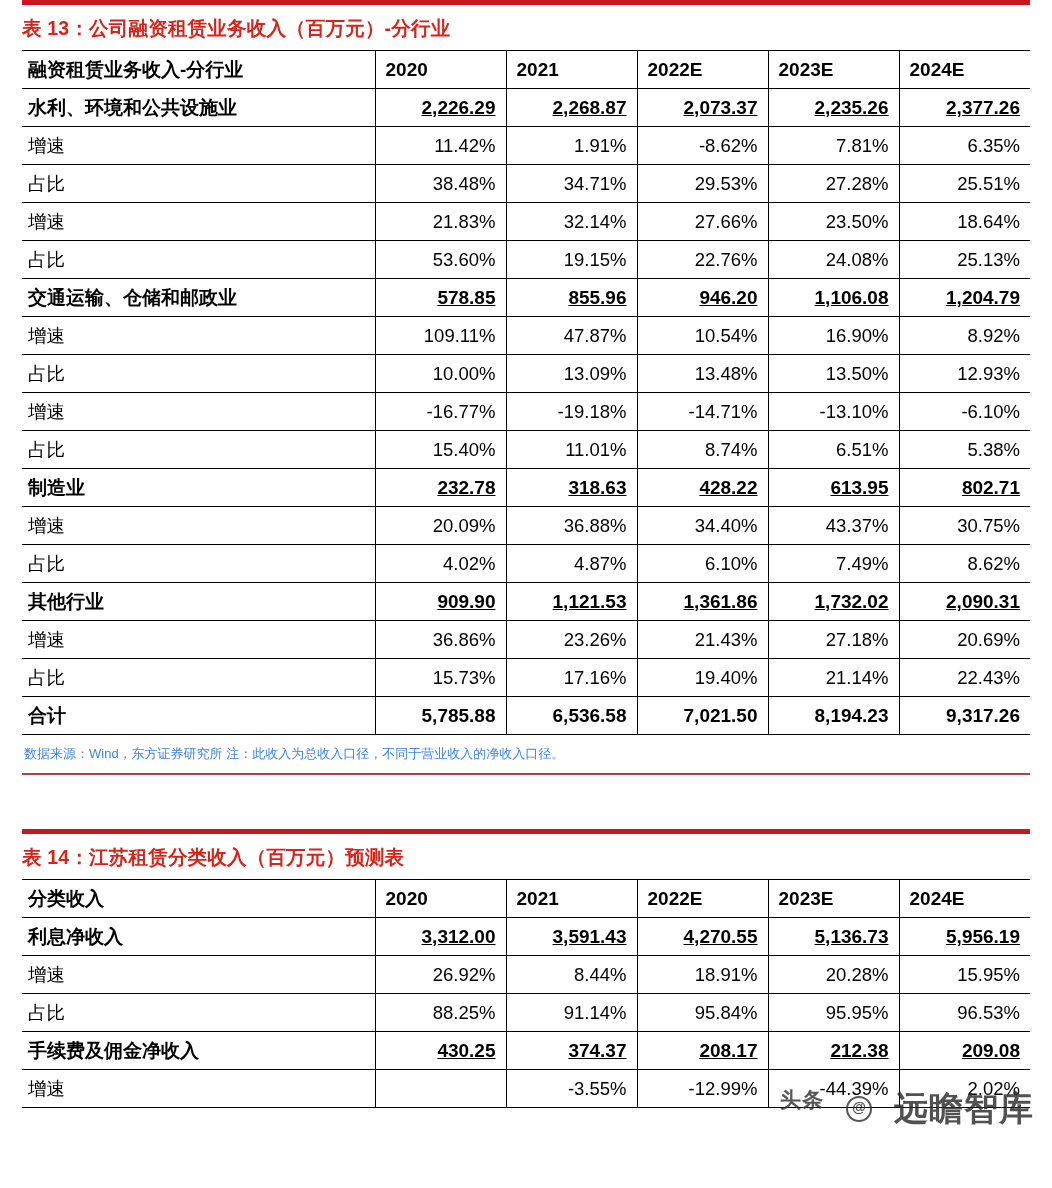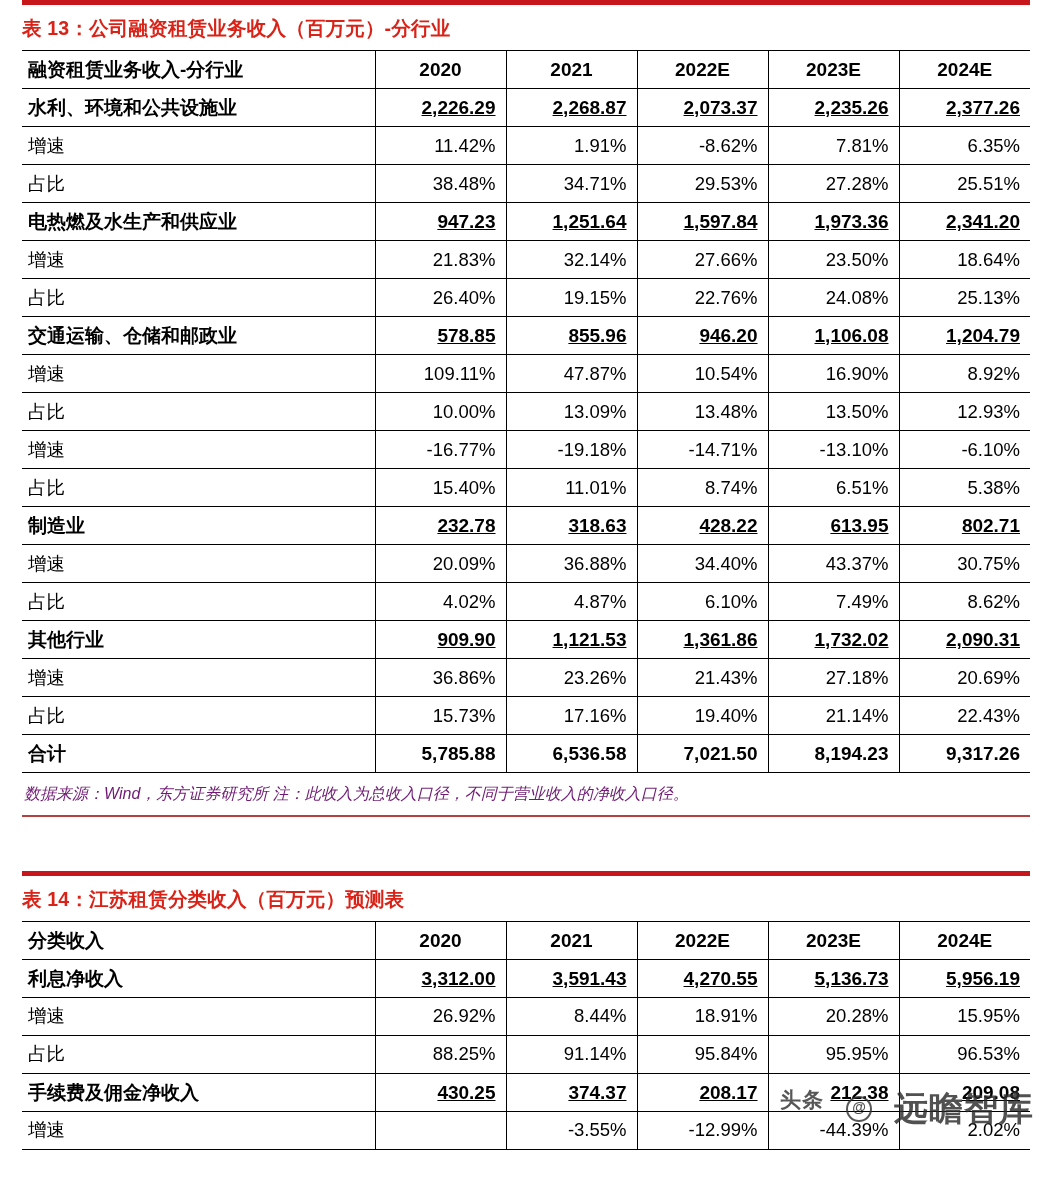--- a/index.html
+++ b/index.html
@@ -90,38 +90,37 @@
   }
   table.dt tr.major td.label,
   table.dt tr.head td.label {
     font-size: 19px;
   }
   table.dt tr.head td.num,
   table.dt tr.major td.num {
     text-align: center;
   }
   table.dt tr.major td.num { text-align: right; text-decoration: underline; }
-  table.dt tr.head td.num { text-align: center; }
+  table.dt tr.head td.num { text-align: left; }
   table.dt tr.sub td {
     font-weight: normal;
     font-size: 18.5px;
   }
   table.dt tr.total td { font-weight: bold; }
   table.dt tr.total td.num { text-align: right; }
 
   
   table.dt tr:first-child td { border-top: 1.6px solid #000; }
 
   .src-note {
-    color: #701a75;
-    font-size: 16px;
+    color: #3b82f6;
+    font-size: 13px;
     padding: 11px 0 11px 2px;
     line-height: 1.2;
     white-space: nowrap;
-    font-style: italic;
   }
 
   .gap {
     height: 54px;
   }
 
   
   .watermark {
     position: absolute;
     right: 18px;
@@ -204,39 +203,31 @@
         </tr>
         <tr class="sub">
           <td class="label">占比</td>
           <td class="num">38.48%</td>
           <td class="num">34.71%</td>
           <td class="num">29.53%</td>
           <td class="num">27.28%</td>
           <td class="num">25.51%</td>
         </tr>
 
-        <tr class="major">
-          <td class="label">电热燃及水生产和供应业</td>
-          <td class="num">947.23</td>
-          <td class="num">1,251.64</td>
-          <td class="num">1,597.84</td>
-          <td class="num">1,973.36</td>
-          <td class="num">2,341.20</td>
-        </tr>
         <tr class="sub">
           <td class="label">增速</td>
           <td class="num">21.83%</td>
           <td class="num">32.14%</td>
           <td class="num">27.66%</td>
           <td class="num">23.50%</td>
           <td class="num">18.64%</td>
         </tr>
         <tr class="sub">
           <td class="label">占比</td>
-          <td class="num">26.40%</td>
+          <td class="num">53.60%</td>
           <td class="num">19.15%</td>
           <td class="num">22.76%</td>
           <td class="num">24.08%</td>
           <td class="num">25.13%</td>
         </tr>
 
         <tr class="major">
           <td class="label">交通运输、仓储和邮政业</td>
           <td class="num">578.85</td>
           <td class="num">855.96</td>

